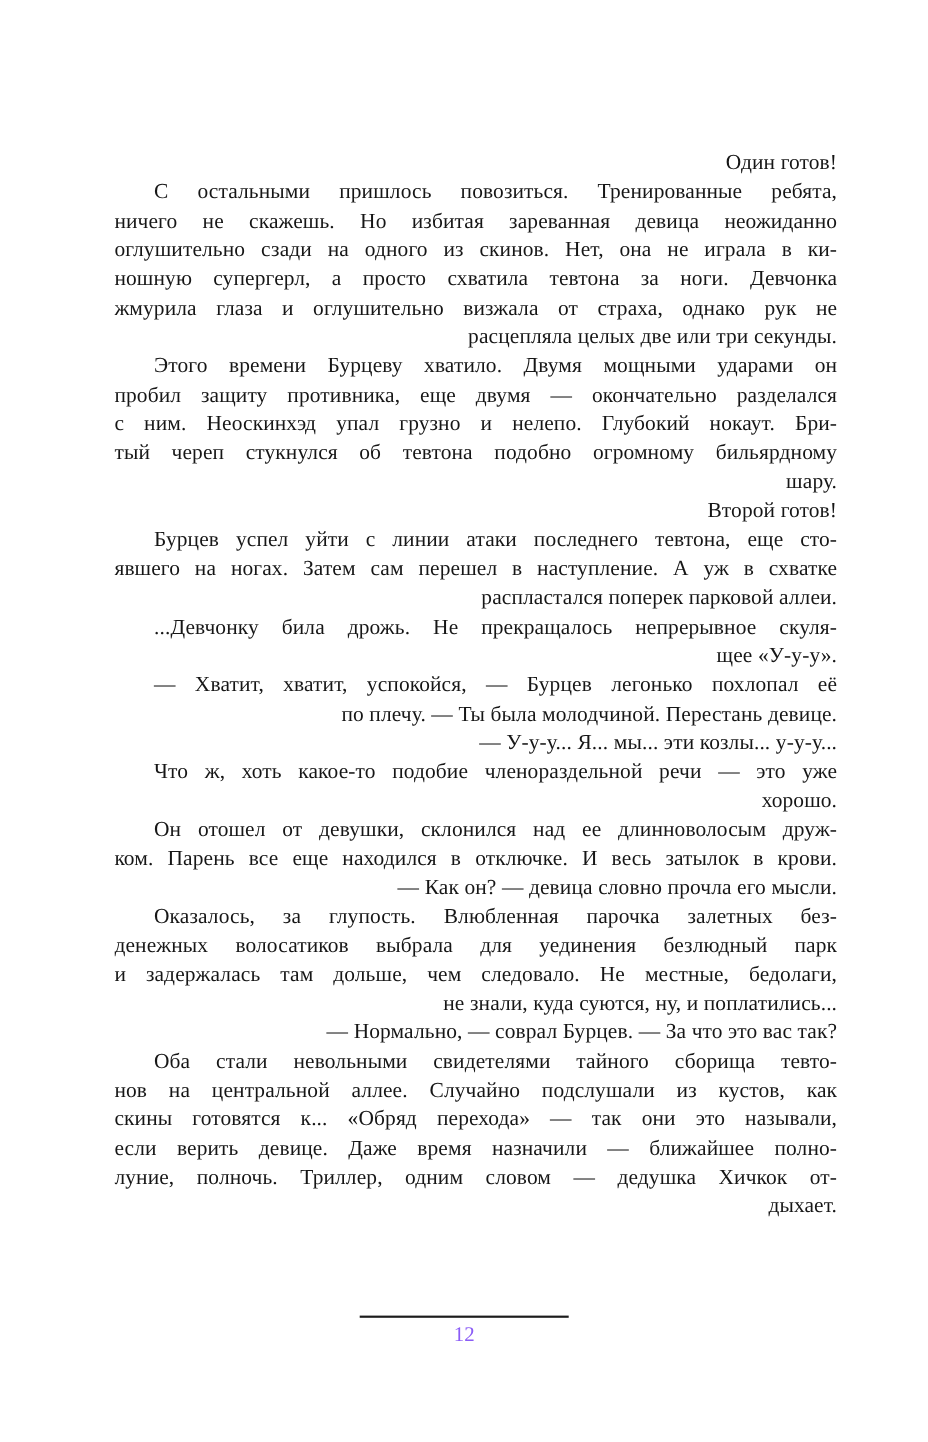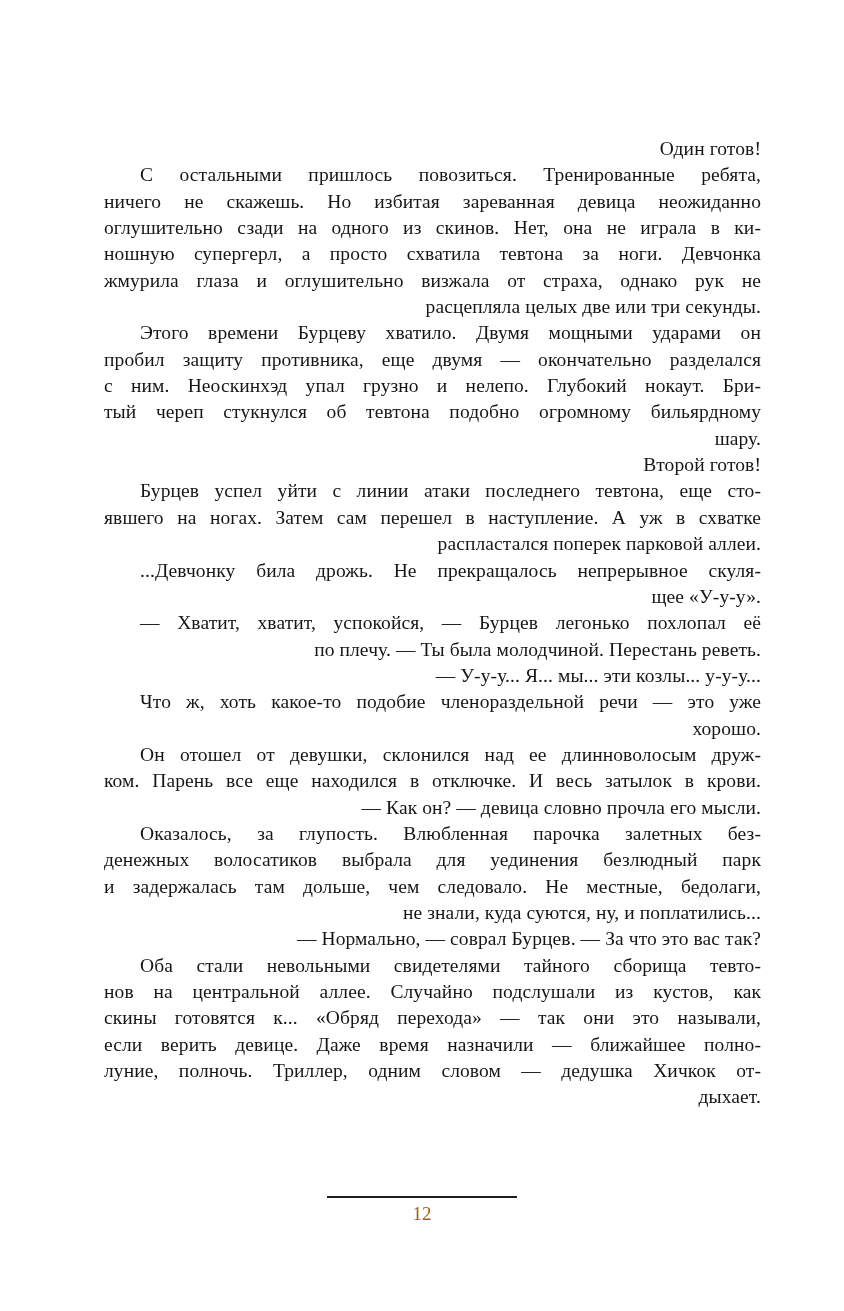--- a/index.html
+++ b/index.html
@@ -57,21 +57,21 @@
   .footer-rule {
     width: 190px;
     margin: 0 auto;
     border-top: 2px solid #1c1c1c;
     height: 0;
   }
   .page-number {
     margin-top: 5px;
     font-size: 19px;
     line-height: 22px;
-    color: #a16207;
+    color: #8b5cf6;
   }
 </style>
 </head>
 <body>
 
 <div class="page">
   <div class="text-block" id="text-block">
       <div class="paragraph">
         <div class="line first">Один готов!</div>
       </div>
@@ -97,21 +97,21 @@
         <div class="line first just">Бурцев успел уйти с линии атаки последнего тевтона, еще сто-</div>
         <div class="line just">явшего на ногах. Затем сам перешел в наступление. А уж в схватке</div>
         <div class="line">распластался поперек парковой аллеи.</div>
       </div>
       <div class="paragraph">
         <div class="line first just">...Девчонку била дрожь. Не прекращалось непрерывное скуля-</div>
         <div class="line">щее «У-у-у».</div>
       </div>
       <div class="paragraph">
         <div class="line first just">— Хватит, хватит, успокойся, — Бурцев легонько похлопал её</div>
-        <div class="line">по плечу. — Ты была молодчиной. Перестань реветь.</div>
+        <div class="line">по плечу. — Ты была молодчиной. Перестань девице.</div>
       </div>
       <div class="paragraph">
         <div class="line first">— У-у-у... Я... мы... эти козлы... у-у-у...</div>
       </div>
       <div class="paragraph">
         <div class="line first just">Что ж, хоть какое-то подобие членораздельной речи — это уже</div>
         <div class="line">хорошо.</div>
       </div>
       <div class="paragraph">
         <div class="line first just">Он отошел от девушки, склонился над ее длинноволосым друж-</div>

